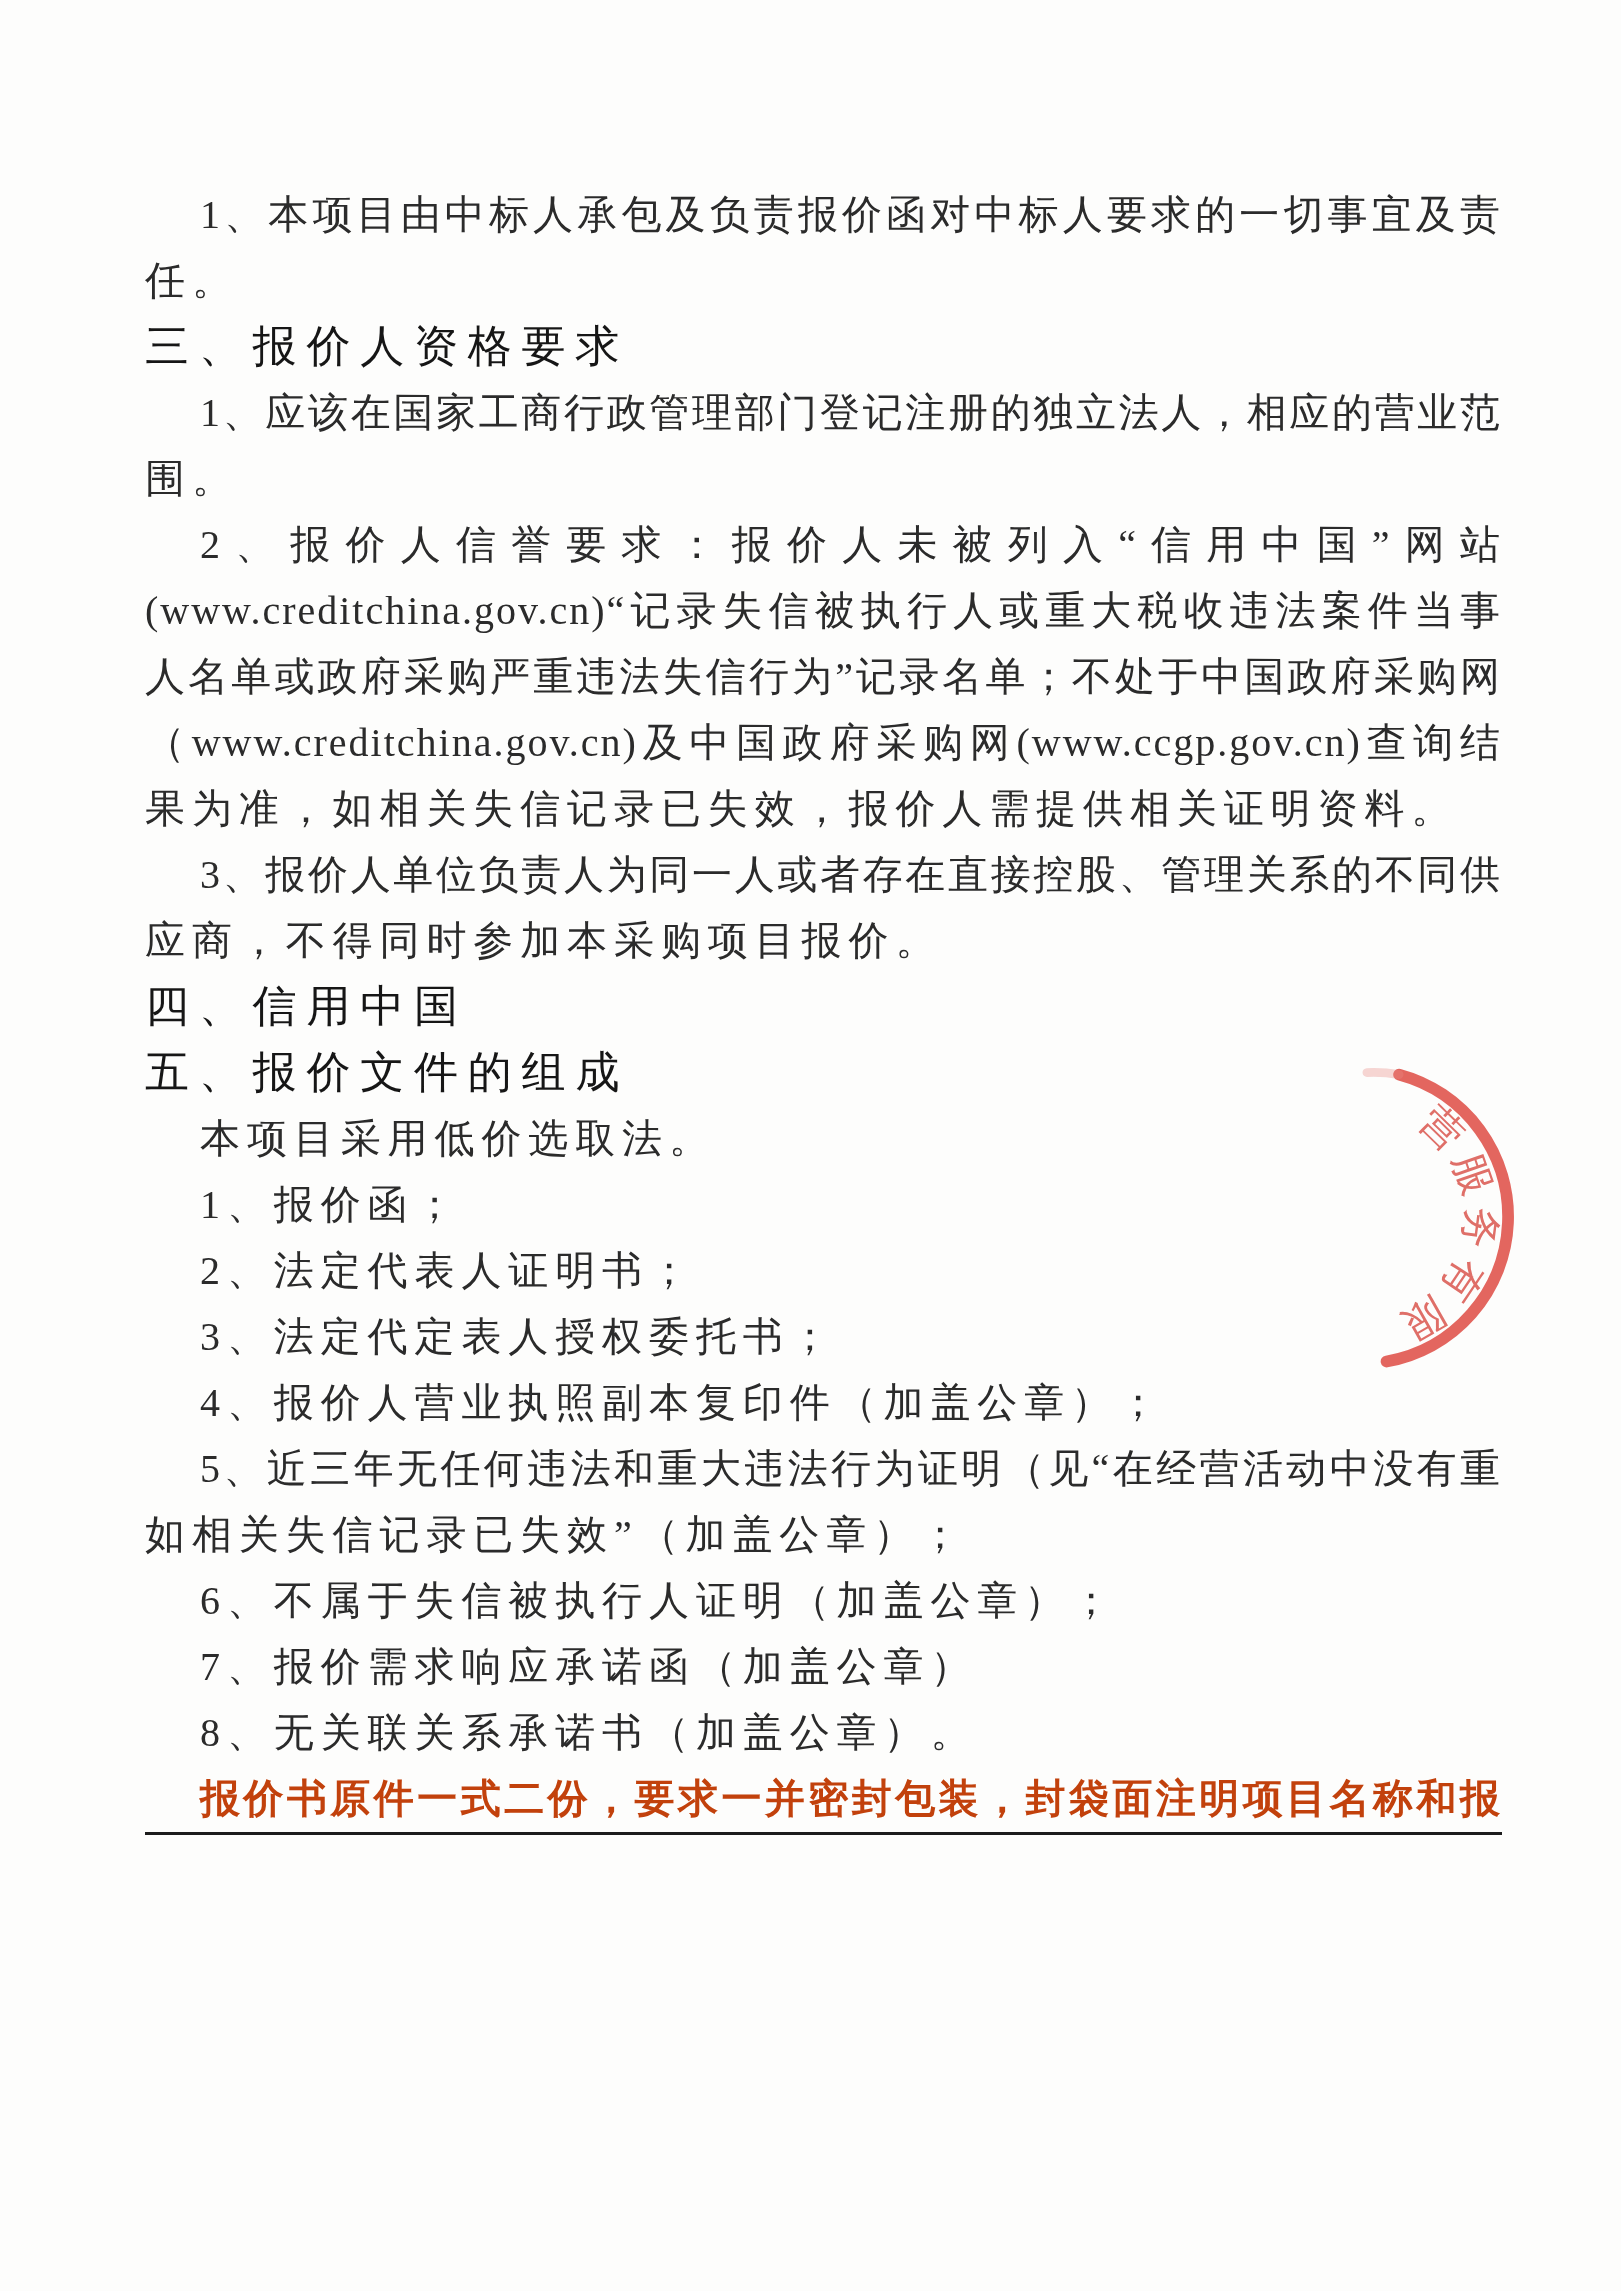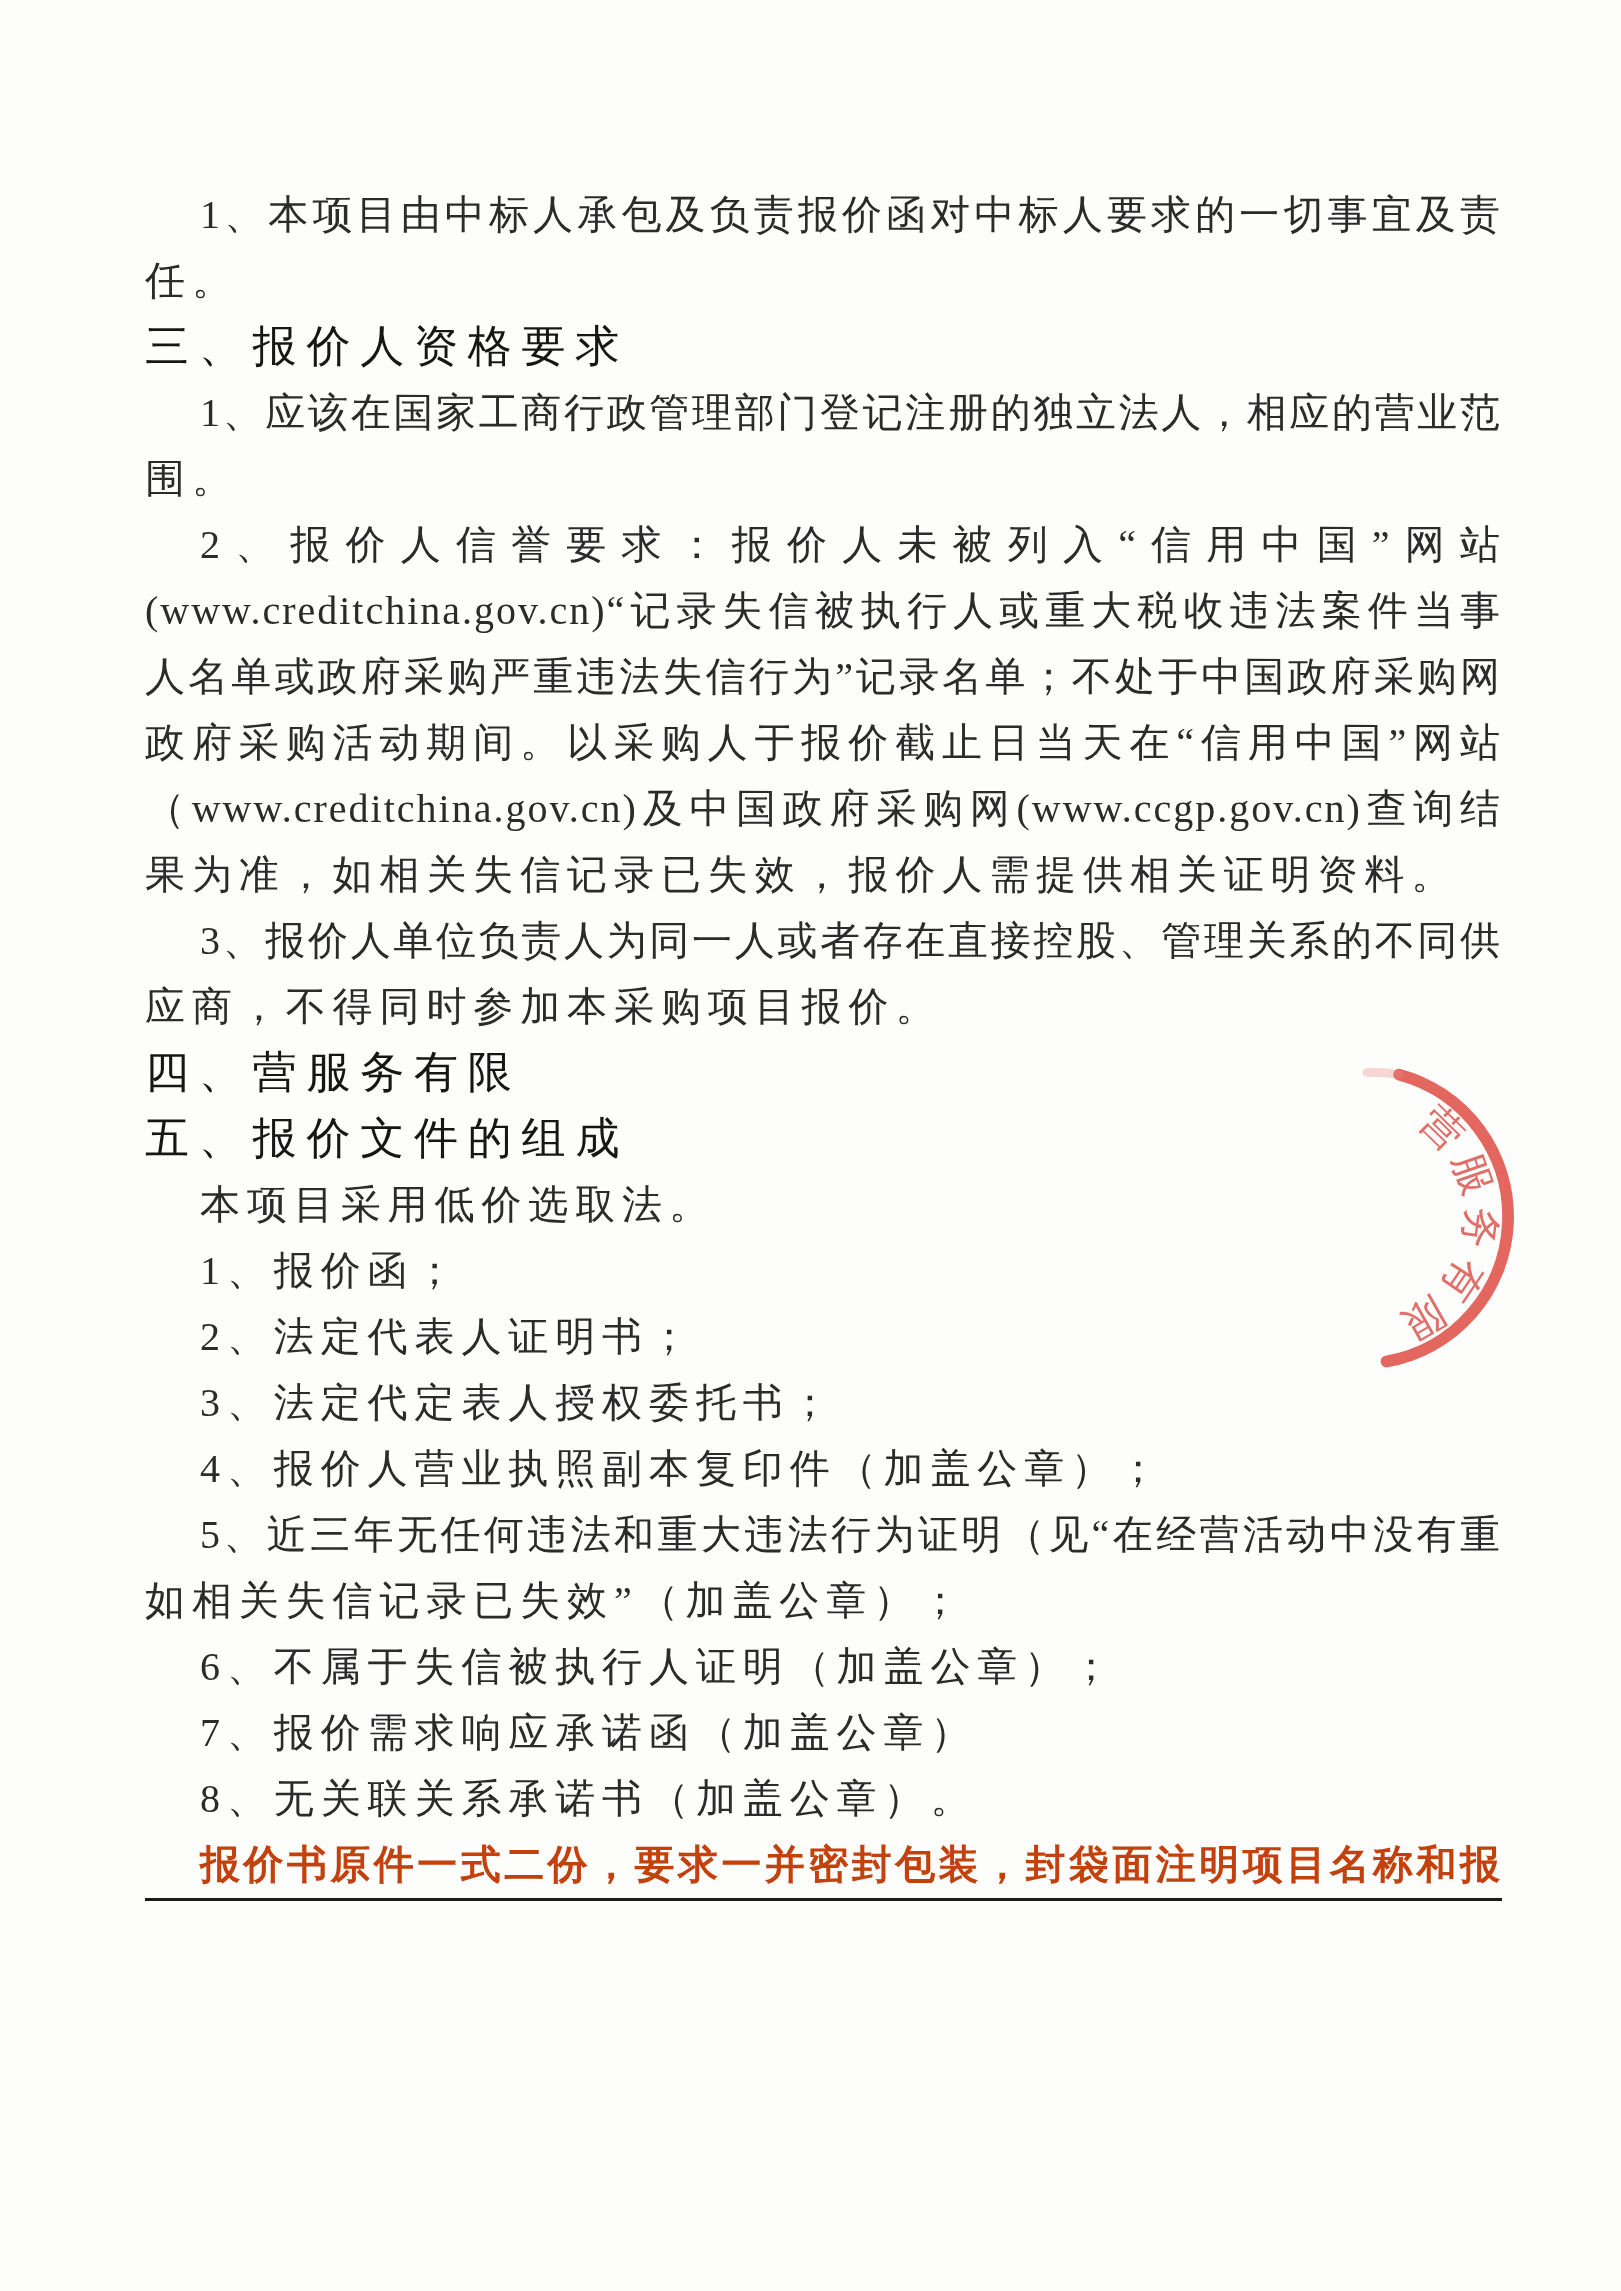--- a/index.html
+++ b/index.html
@@ -55,26 +55,25 @@
 
   <div class="textblock">
     <div class="ln ind fill">1、本项目由中标人承包及负责报价函对中标人要求的一切事宜及责</div>
     <div class="ln">任。</div>
     <div class="ln h">三、报价人资格要求</div>
     <div class="ln ind fill">1、应该在国家工商行政管理部门登记注册的独立法人，相应的营业范</div>
     <div class="ln">围。</div>
     <div class="ln ind fill">2、报价人信誉要求：报价人未被列入“信用中国”网站</div>
     <div class="ln fill">(www.creditchina.gov.cn)“记录失信被执行人或重大税收违法案件当事</div>
     <div class="ln fill">人名单或政府采购严重违法失信行为”记录名单；不处于中国政府采购网</div>
-    <div class="ln fill">政府采购活动期间。以采购人于报价截止日当天在“信用中国”网站</div>
     <div class="ln fill">（www.creditchina.gov.cn)及中国政府采购网(www.ccgp.gov.cn)查询结</div>
     <div class="ln">果为准，如相关失信记录已失效，报价人需提供相关证明资料。</div>
     <div class="ln ind fill">3、报价人单位负责人为同一人或者存在直接控股、管理关系的不同供</div>
     <div class="ln">应商，不得同时参加本采购项目报价。</div>
-    <div class="ln h">四、营服务有限</div>
+    <div class="ln h">四、信用中国</div>
     <div class="ln h">五、报价文件的组成</div>
     <div class="ln ind">本项目采用低价选取法。</div>
     <div class="ln ind">1、报价函；</div>
     <div class="ln ind">2、法定代表人证明书；</div>
     <div class="ln ind">3、法定代定表人授权委托书；</div>
     <div class="ln ind">4、报价人营业执照副本复印件（加盖公章）；</div>
     <div class="ln ind fill">5、近三年无任何违法和重大违法行为证明（见“在经营活动中没有重</div>
     <div class="ln">如相关失信记录已失效”（加盖公章）；</div>
     <div class="ln ind">6、不属于失信被执行人证明（加盖公章）；</div>
     <div class="ln ind">7、报价需求响应承诺函（加盖公章）</div>

